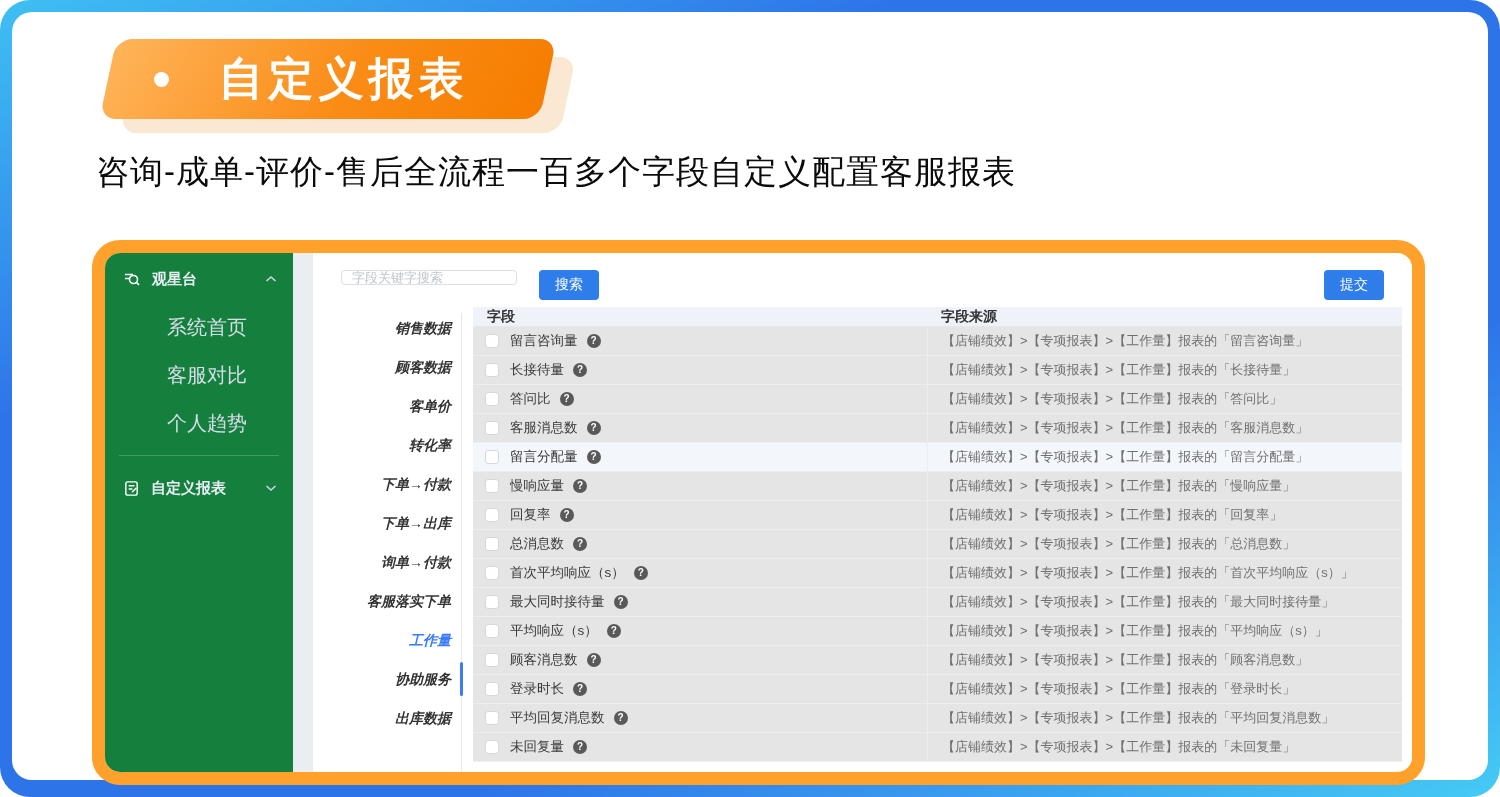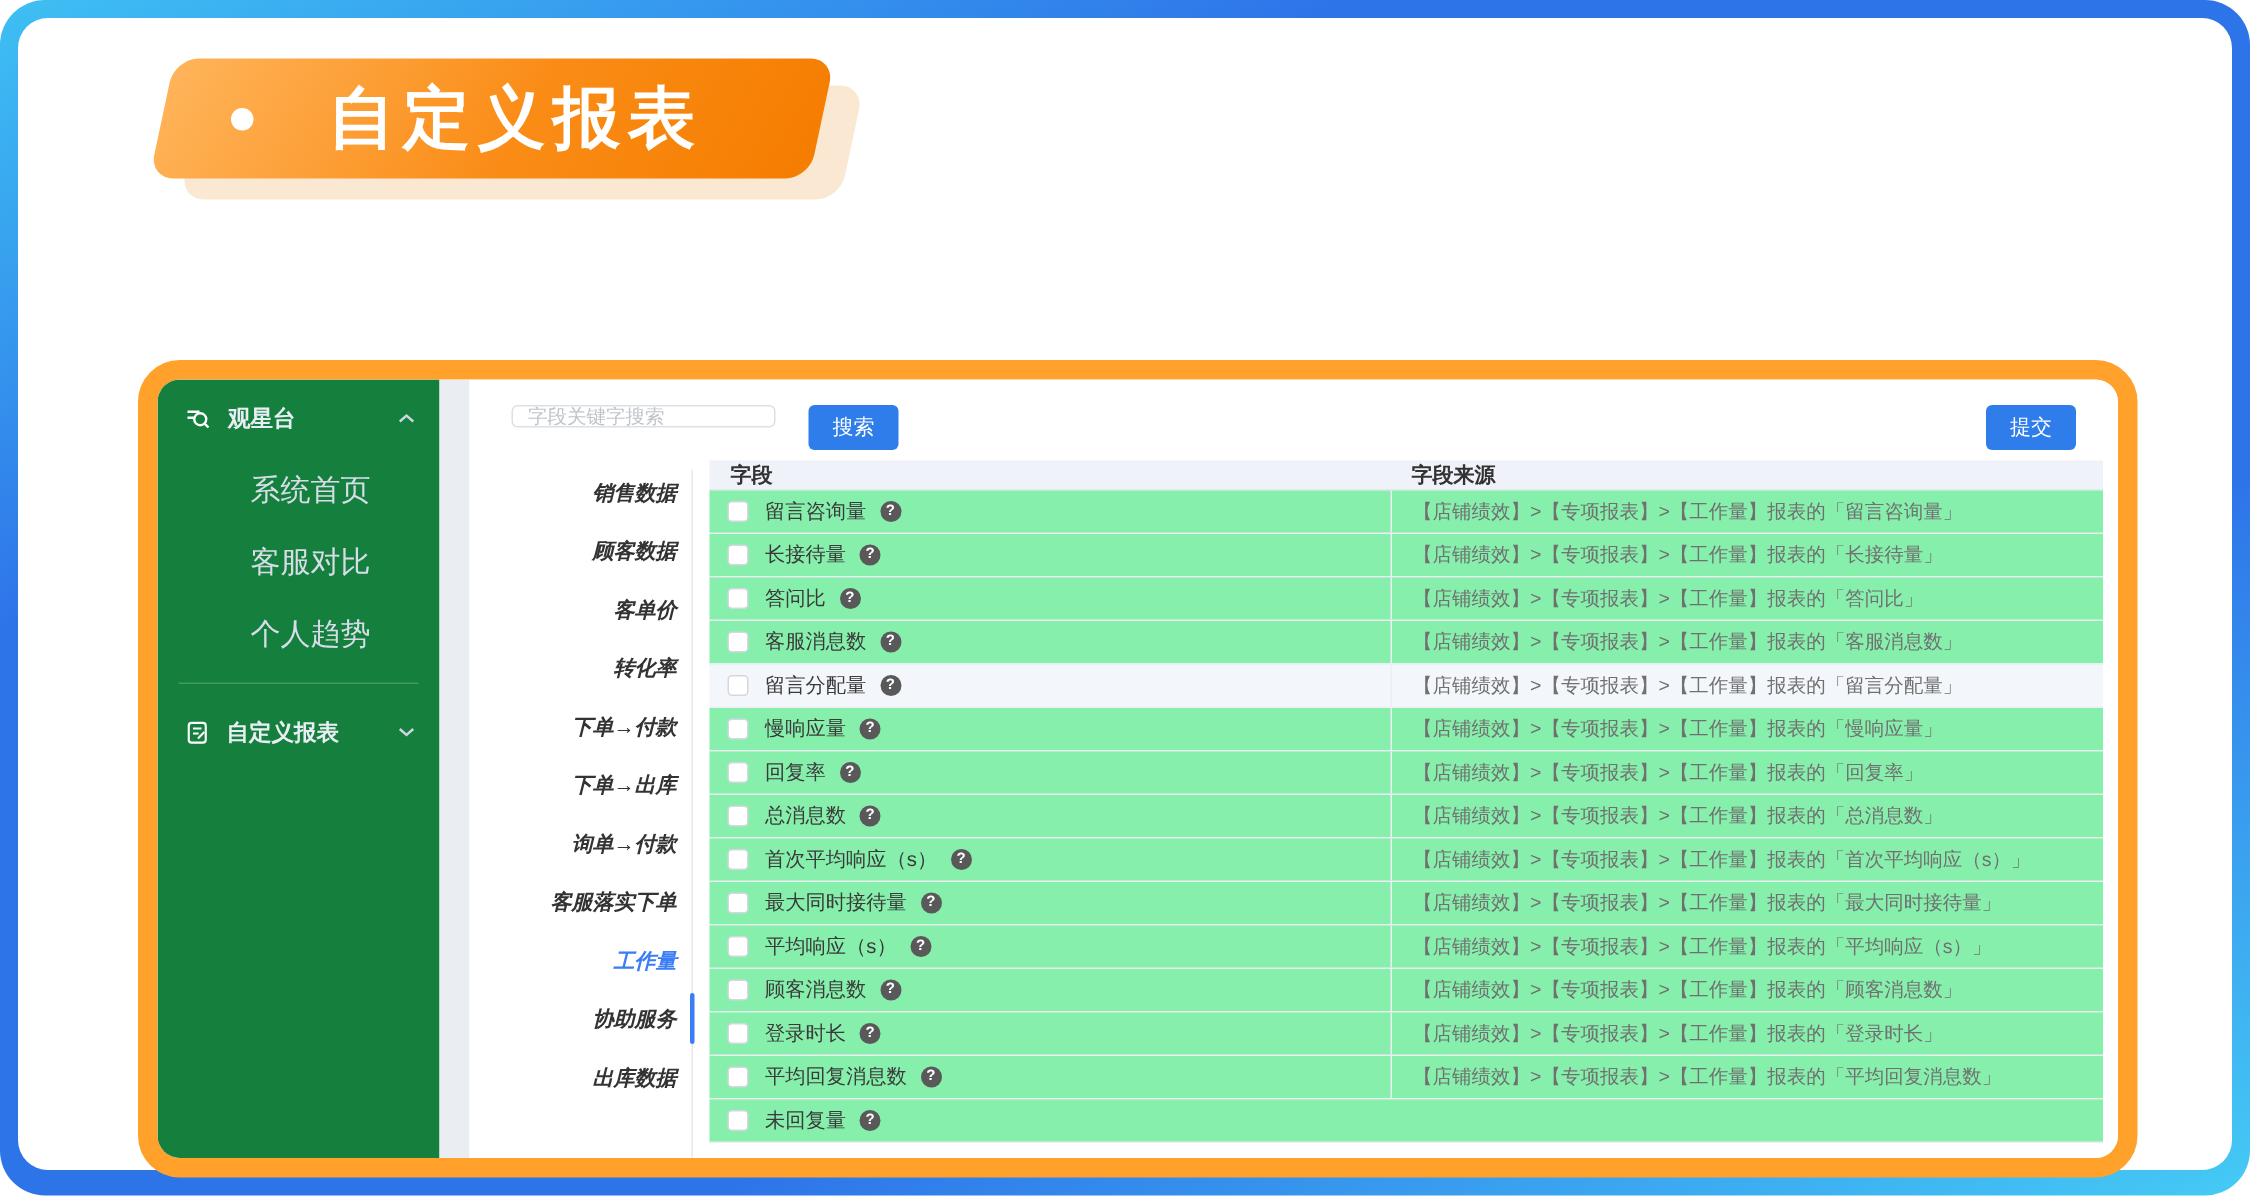--- a/index.html
+++ b/index.html
@@ -79,21 +79,21 @@
   .cat-item { height:39px; line-height:39px; text-align:right; padding-right:2px; font-size:14px; font-weight:600; color:#333; cursor:pointer; white-space:nowrap; }
   .cat-item.active { color:#3b7cf7; }
   .cat-divider { position:absolute; left:148px; top:60px; bottom:0; width:1px; background:#e5e8ed; }
   .cat-active-bar { position:absolute; left:147px; width:3px; height:34px; background:#3b7cf7; border-radius:2px; }
 
   
   .table { position:absolute; left:160px; right:10px; top:54px; }
   .t-header { display:flex; height:20px; background:#eff2f8; border-bottom:1px solid #e4e7ec; align-items:center; }
   .t-header .c1 { width:454px; padding-left:14px; font-size:14px; font-weight:bold; color:#333; }
   .t-header .c2 { flex:1; padding-left:14px; font-size:14px; font-weight:bold; color:#333; }
-  .t-row { display:flex; height:29px; border-bottom:1px solid #eceef1; background:#86efac; }
+  .t-row { display:flex; height:29px; border-bottom:1px solid #eceef1; background:#e5e5e5; }
   .t-row.hl { background:#f3f6fa; }
   .t-row .c1 { width:454px; display:flex; align-items:center; padding-left:12px; }
   .t-row .c2 { flex:1; border-left:1px solid #eceef1; padding-left:14px; font-size:13px; color:#707070; line-height:28px; white-space:nowrap; overflow:hidden; }
   .cbx { width:14px; height:14px; border:1px solid #d4d7dd; border-radius:3px; background:#fff; margin-right:11px; flex:0 0 auto; cursor:pointer; }
   .fname { font-size:13.5px; color:#3a3a3a; font-weight:500; white-space:nowrap; }
   .help {
     width:14px; height:14px; border-radius:50%; background:#595959; color:#fff;
     font-size:10px; line-height:14px; text-align:center; margin-left:9px; flex:0 0 auto; font-weight:bold; cursor:pointer;
   }
 </style>
@@ -106,20 +106,21 @@
     <div class="badge-wrap">
       <div class="badge-shadow"></div>
       <div class="badge">
         <div class="badge-content">
           <span class="badge-dot"></span>
           <span class="badge-label">自定义报表</span>
         </div>
       </div>
     </div>
 
+    <div class="subtitle">咨询-成单-评价-售后全流程一百多个字段自定义配置客服报表</div>
 
     <div class="panel">
 
       <div class="sidebar">
         <div class="side-group">
           <span class="g-icon">
             <svg width="18" height="18" viewBox="0 0 18 18">
               <path d="M2 4.5h8" stroke="#fff" stroke-width="1.6" fill="none"></path>
               <path d="M2 8.5h4" stroke="#fff" stroke-width="1.6" fill="none"></path>
               <circle cx="10.5" cy="9.5" r="4" fill="none" stroke="#fff" stroke-width="1.6"></circle>
@@ -297,20 +298,21 @@
                   <span class="help">?</span>
                 </div>
                 <div class="c2">【店铺绩效】&gt;【专项报表】&gt;【工作量】报表的「平均回复消息数」</div>
               </div>
               <div class="t-row">
                 <div class="c1">
                   <span class="cbx"></span>
                   <span class="fname">未回复量</span>
                   <span class="help">?</span>
                 </div>
+                <div class="c2">【店铺绩效】&gt;【专项报表】&gt;【工作量】报表的「未回复量」</div>
               </div>
             </div>
         </div>
       </div>
 
     </div>
   </div>
 </div>
 
 </body></html>

